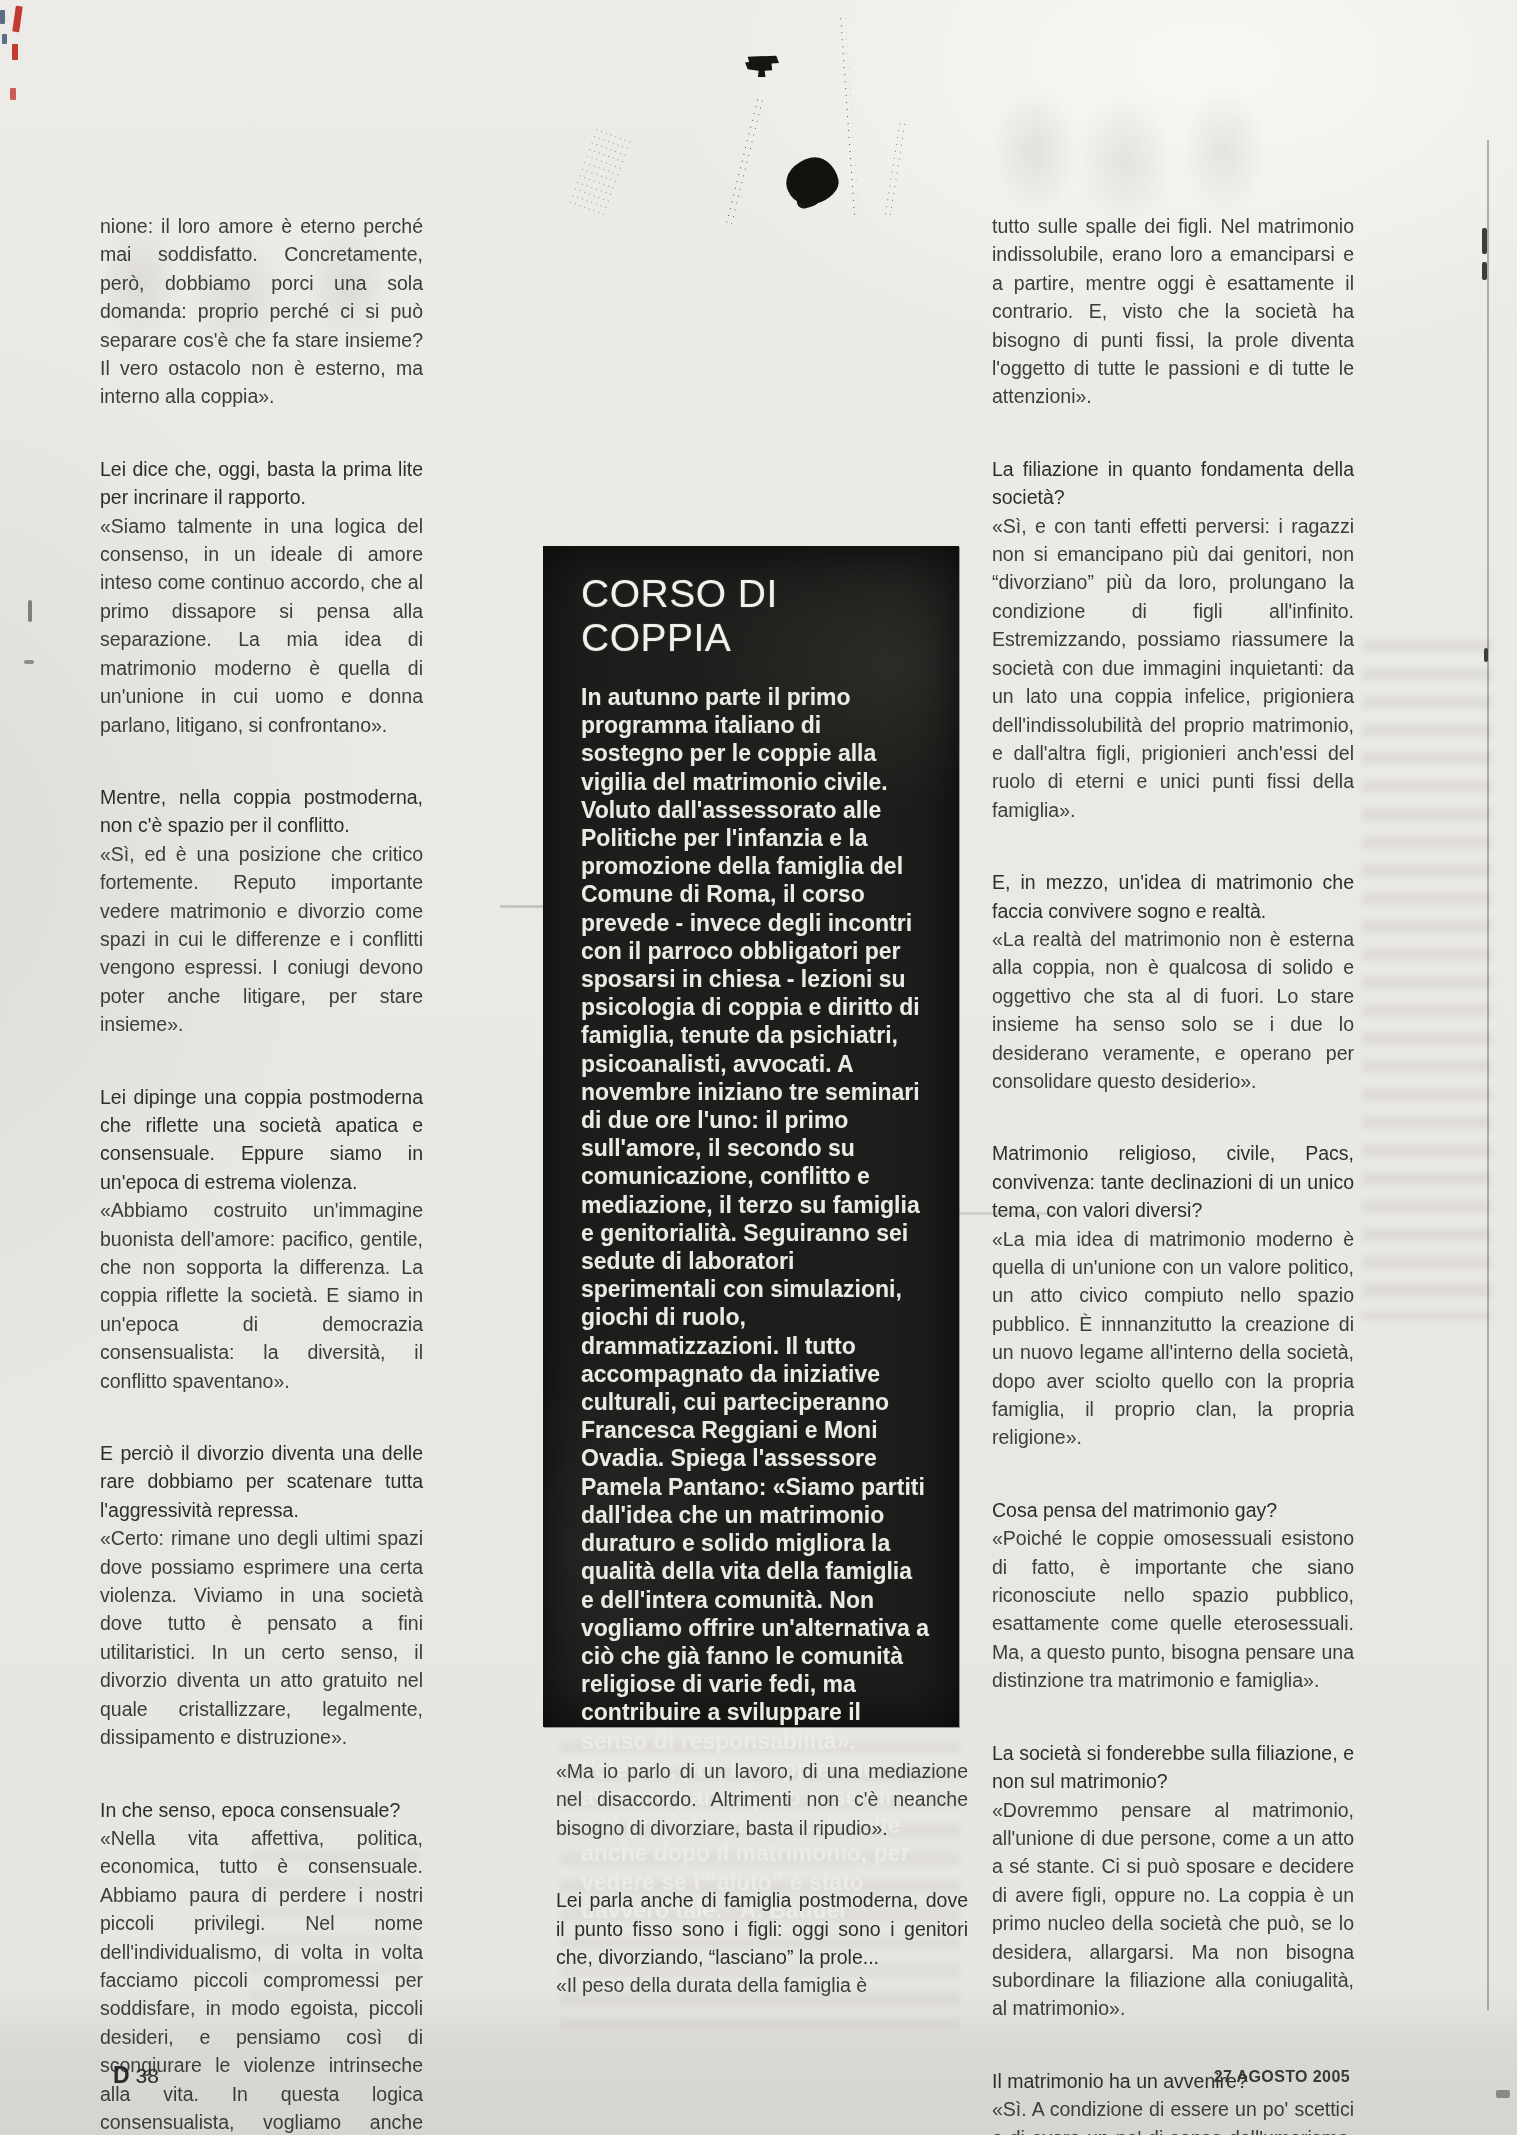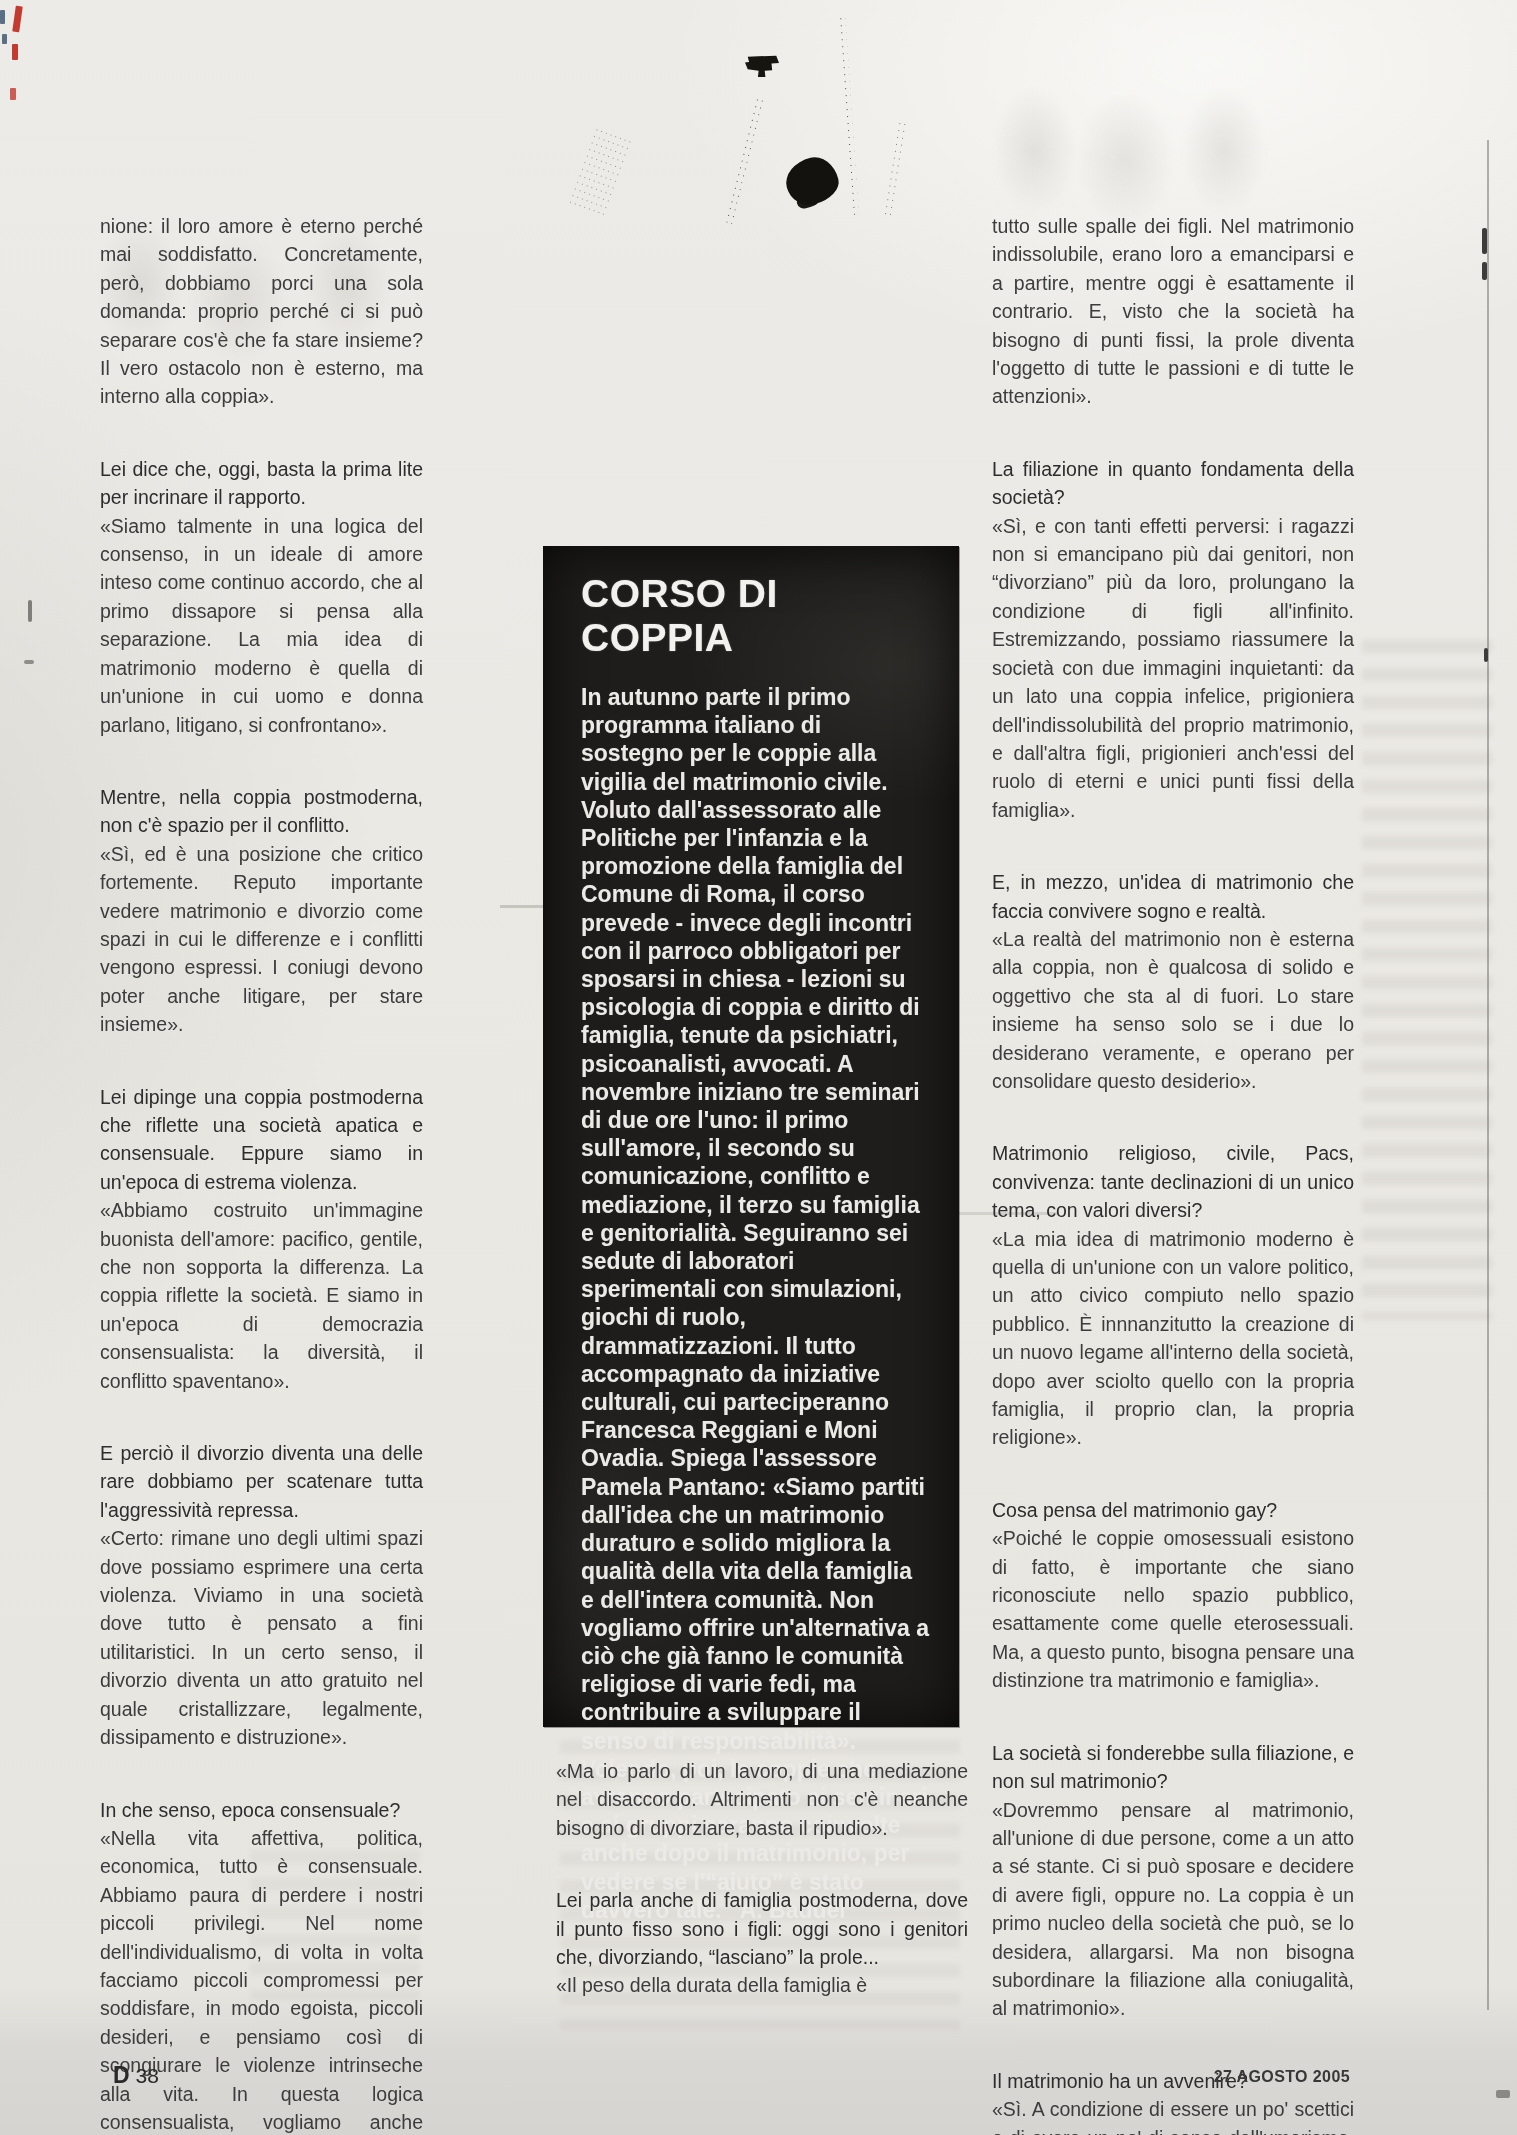--- a/index.html
+++ b/index.html
@@ -30,21 +30,21 @@
     position:absolute;left:543px;top:546px;width:416px;height:1181px;
     background:
       radial-gradient(ellipse 300px 200px at 85% 10%, rgba(70,70,66,.35), rgba(0,0,0,0) 70%),
       radial-gradient(ellipse 260px 300px at 10% 85%, rgba(60,60,58,.30), rgba(0,0,0,0) 70%),
       #1e1d1b;
     box-shadow:inset 0 0 55px rgba(0,0,0,.75), 1px 1px 0 rgba(0,0,0,.35);
     box-sizing:border-box;
     padding:26px 30px 0 38px;
   }
   .sidebox .box-title{
-    font-size:39px;font-weight:700;letter-spacing:.5px;
+    font-size:39px;font-weight:400;letter-spacing:.5px;
     color:#f2f1ed;margin:0 0 10px 0;
     text-shadow:0 0 2px rgba(255,255,255,.25);
     font-stretch:condensed;
   }
   .sidebox .box-body{
     font-size:23px;font-weight:700;line-height:28.2px;
     color:#eceae6;text-align:left;
     text-shadow:0 0 1px rgba(255,255,255,.2);
   }
   .sidebox .box-byline{font-weight:700;white-space:nowrap;padding-left:18px;}

